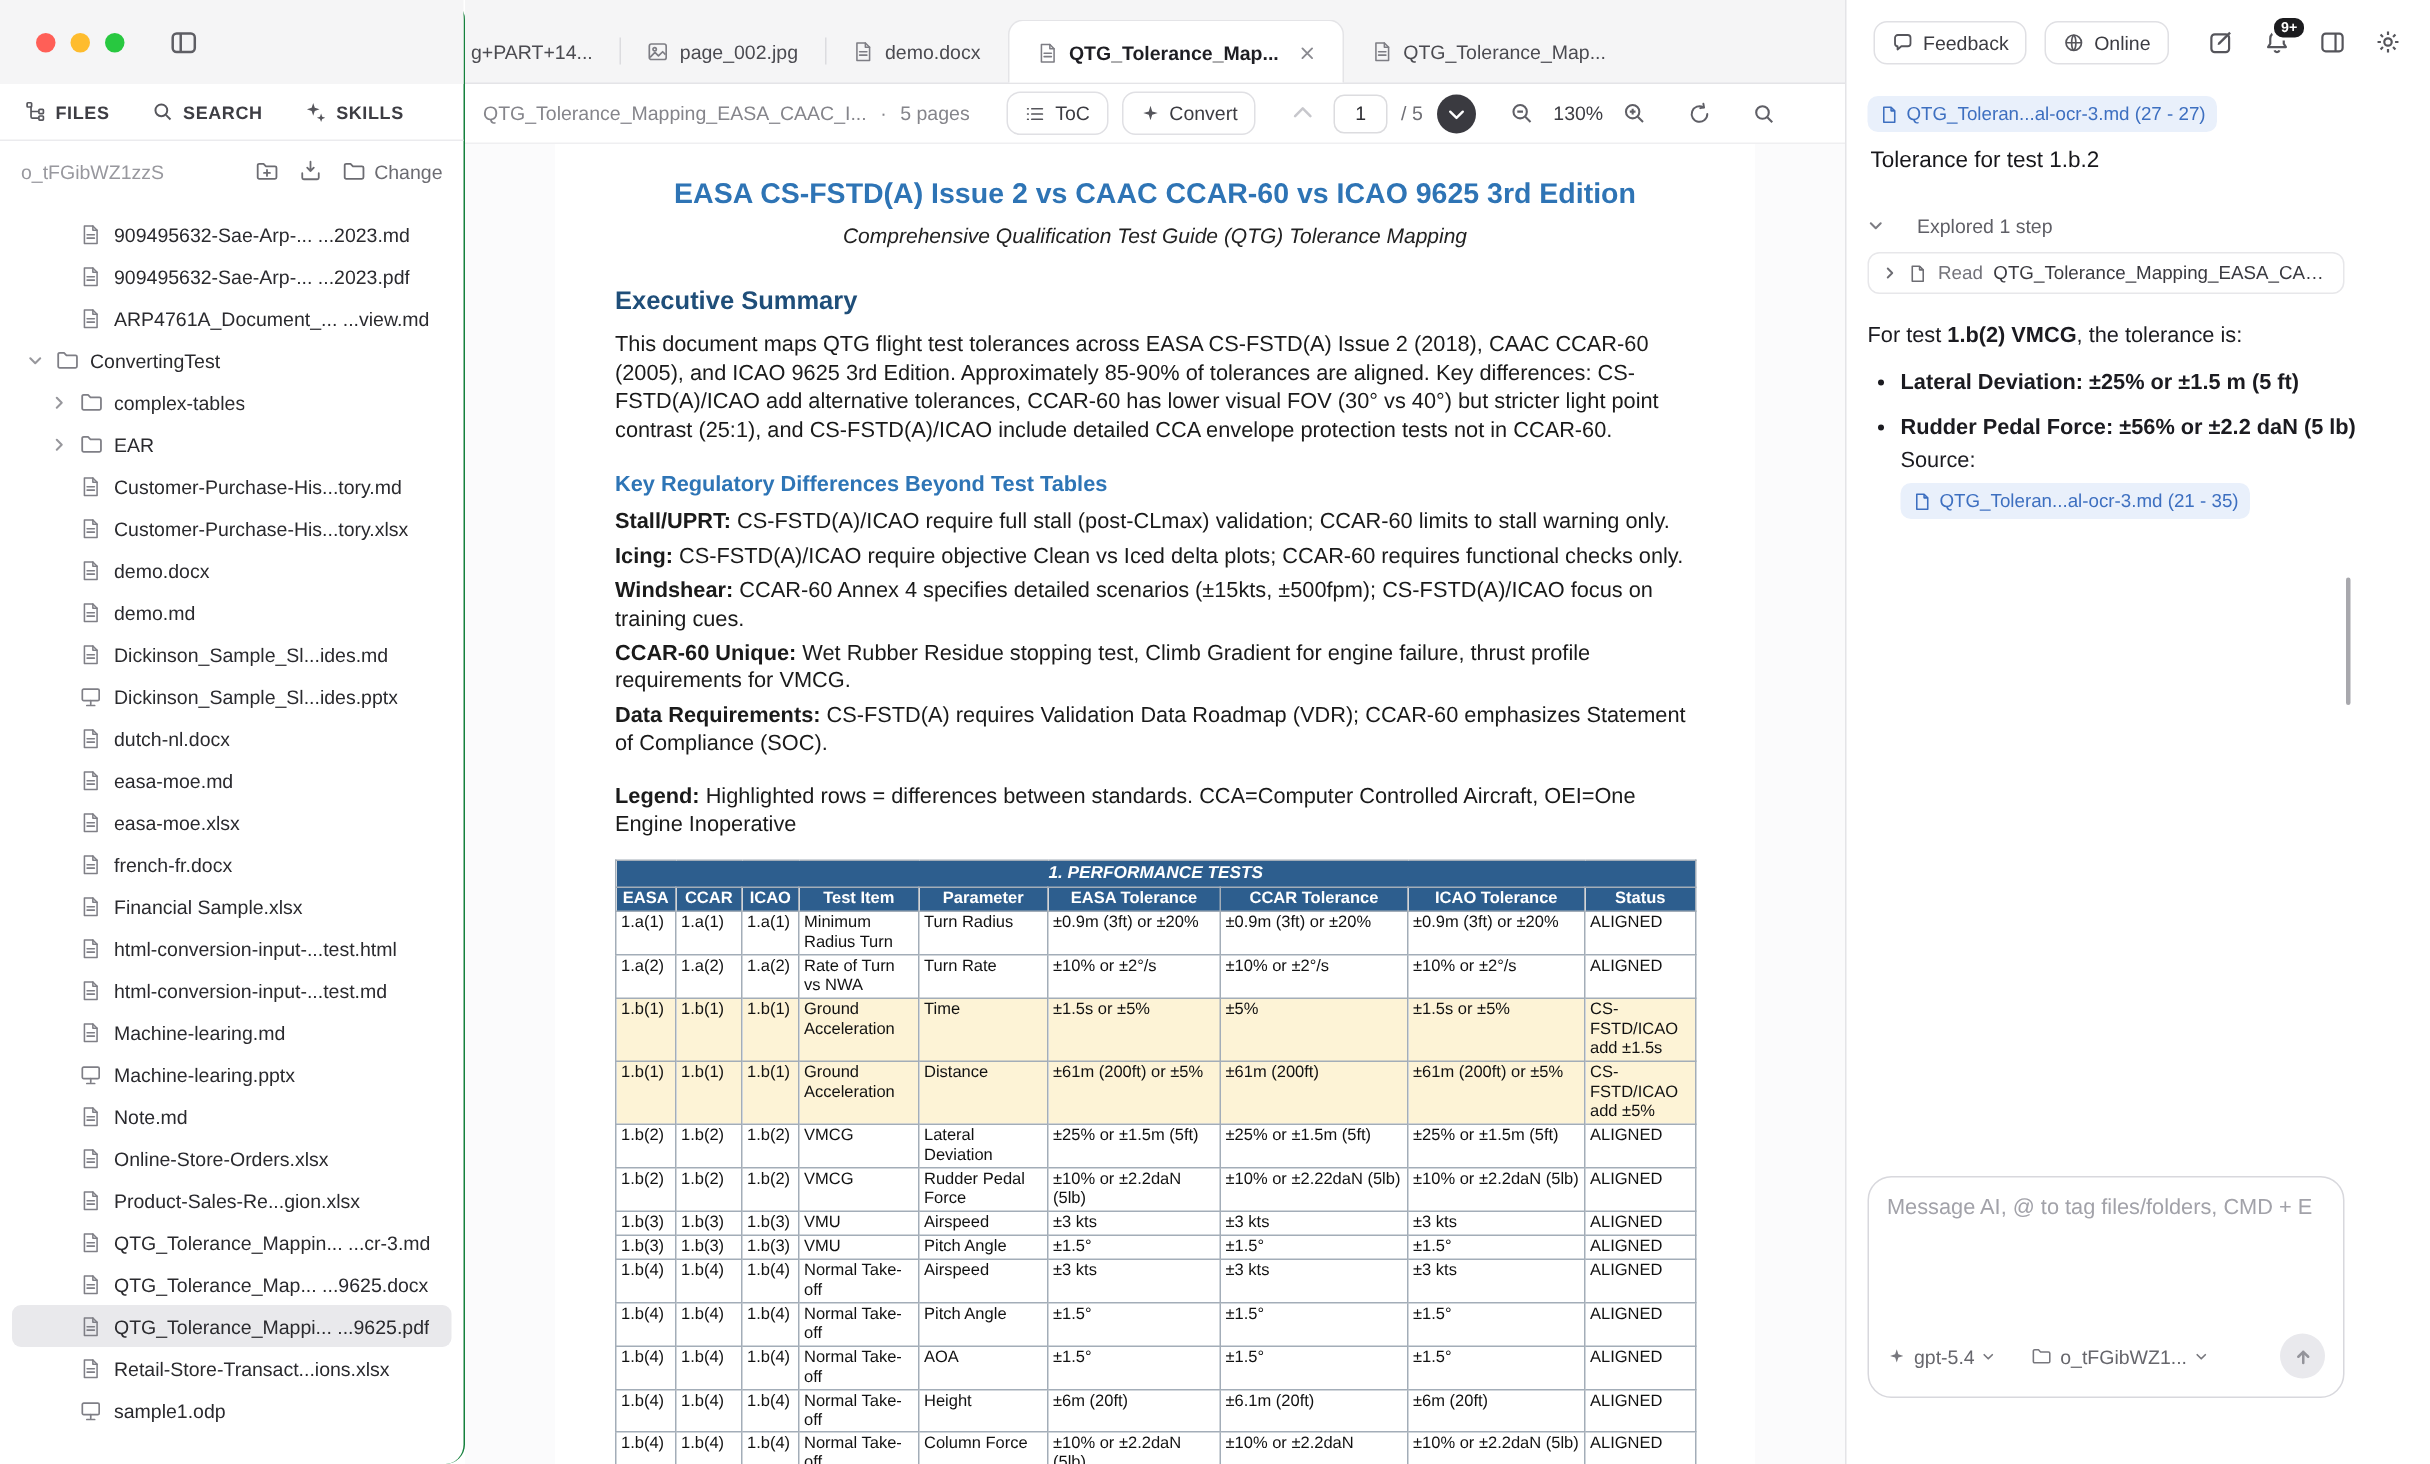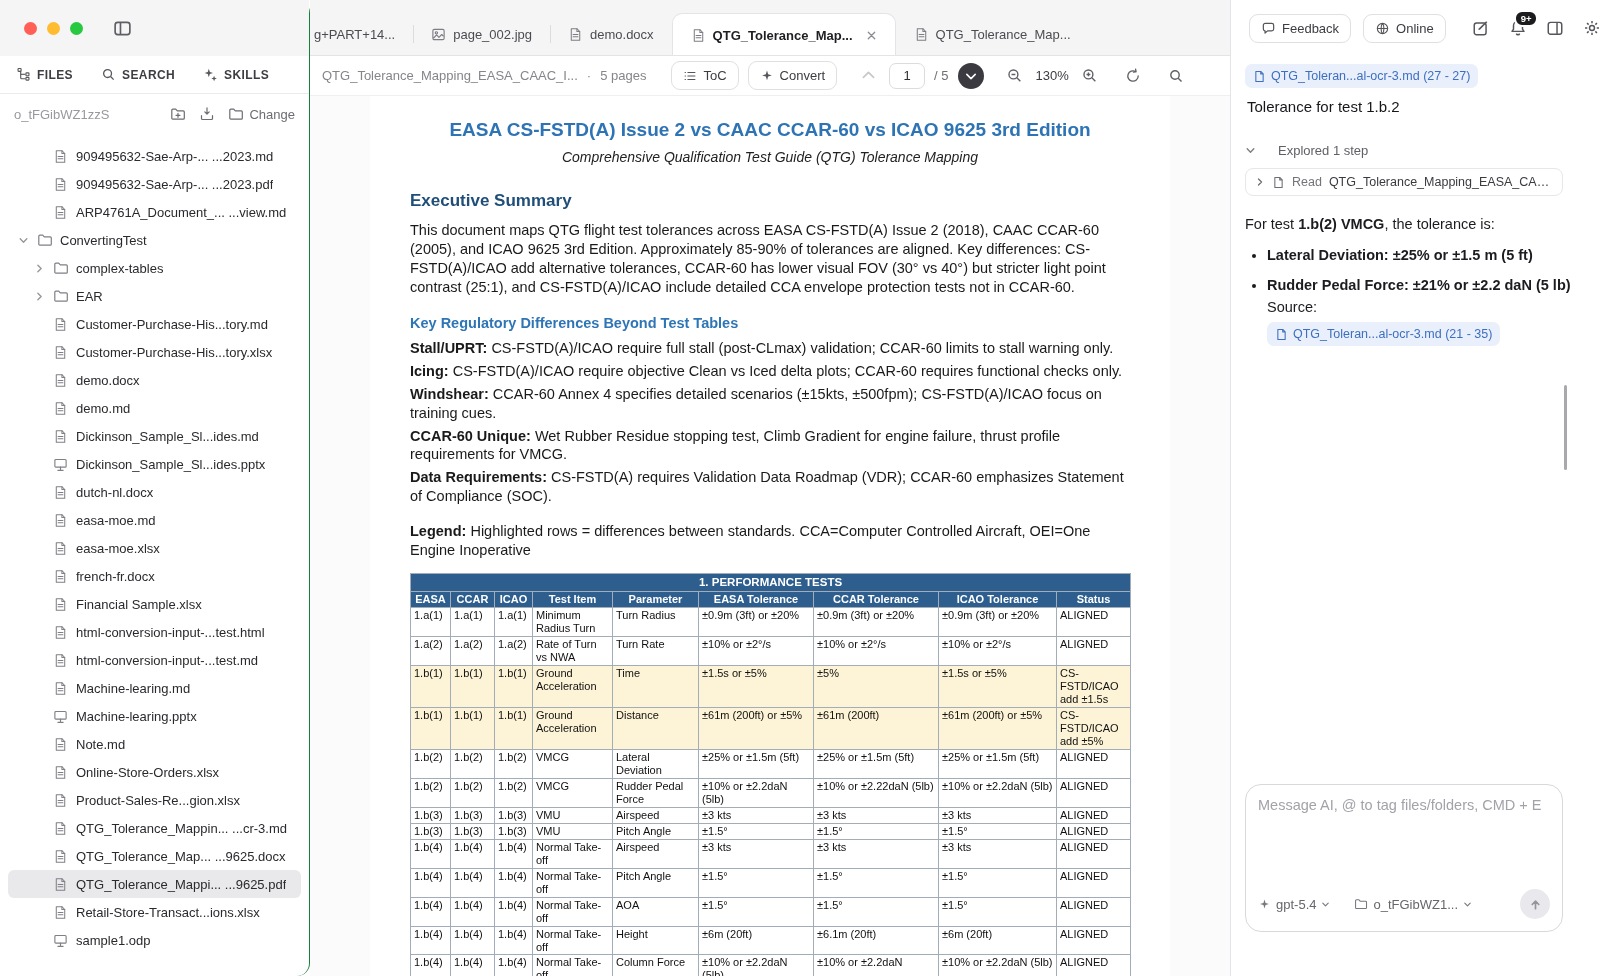--- a/index.html
+++ b/index.html
@@ -55,21 +55,21 @@
   .page { width:800px; min-height:100%; margin:0 auto; background:#fff; padding:22px 40px 0; color:#1a1a1a; }
   .doc-title { font-size:19px; font-weight:600; color:#2e74b5; text-align:center; margin:0 0 7px; line-height:1.25; }
   .doc-subtitle { font-style:italic; font-size:14px; color:#222; text-align:center; margin:0 0 26px; }
   .doc-h2 { font-size:17px; font-weight:700; color:#1f4e79; margin:0 0 10px; }
   .doc-body { font-size:14.5px; line-height:1.32; margin:0 0 18px; }
   .doc-h3 { font-size:14.5px; font-weight:700; color:#2e75b6; margin:0 0 8px; }
   .kp { font-size:14.5px; line-height:1.3; margin:0 0 4px; }
   .doc-legend { font-size:14.5px; line-height:1.3; margin:16px 0 0; }
   table.qtg { width:720px; border-collapse:collapse; table-layout:fixed; font-size:11px; margin-top:13px; color:#111; }
   .qtg td,.qtg th { border:1px solid #a3adb8; padding:1px 3px; vertical-align:top; line-height:1.18; overflow:hidden; }
-  .qtg tr.banner td { background:#2d5e8e; color:#fff; font-weight:700; text-align:center; font-size:11.5px; padding:2px; }
+  .qtg tr.banner td { background:#2d5e8e; color:#fff; font-weight:700; text-align:center; font-size:11.5px; padding:2px;font-style:italic; }
   .qtg tr.headrow th { background:#2d5e8e; color:#fff; font-weight:700; text-align:center; }
   .qtg tr.hl td { background:#fdf3d6; }
 
   
   .chat { width:390px; flex:0 0 390px; border-left:1px solid #e4e4e7; display:flex; flex-direction:column; background:#fff; }
   .chat-top { height:56px; flex:0 0 56px; display:flex; align-items:center; padding:0 18px; gap:12px; }
   .top-icons { margin-left:auto; display:flex; align-items:center; gap:17px; }
   .top-icons button { position:relative; background:none; border:none; padding:0; width:20px; height:20px; color:#55555b; display:flex; align-items:center; justify-content:center; cursor:pointer; }
   .badge { position:absolute; top:-8px; right:-10px; background:#1c1c1f; color:#fff; font-size:9.5px; font-weight:700; border-radius:8px; padding:1.5px 4.5px; border:2px solid #fff; line-height:1; }
   .chat-messages { flex:1; position:relative; padding:8px 14px 0; overflow:hidden; font-size:14.5px; }
@@ -891,21 +891,21 @@
             </svg>
           </span>
         <span class="read-verb">Read</span>
         <span class="read-target">QTG_Tolerance_Mapping_EASA_CAA...</span>
       </div>
 
       <p class="answer-intro"><span>For test </span><b>1.b(2) VMCG</b><span>, the tolerance is:</span></p>
 
       <ul class="answer-bullets" id="answer-bullets">
           <li><b>Lateral Deviation: ±25% or ±1.5 m (5 ft)</b></li>
-          <li><b>Rudder Pedal Force: ±21% or ±2.2 daN (5 lb)</b> Source:<div class="chip-wrap"><span class="chip">
+          <li><b>Rudder Pedal Force: ±56% or ±2.2 daN (5 lb)</b> Source:<div class="chip-wrap"><span class="chip">
                 <span class="chip-icon">
                   <svg width="13" height="13" viewBox="0 0 16 16" fill="none" stroke="currentColor" stroke-width="1.3" stroke-linejoin="round">
                     <path d="M3.5 1.8h6l3 3v9.4h-9z"></path>
                     <path d="M9.5 1.8v3h3"></path>
                   </svg>
                 </span>
                 <span>QTG_Toleran...al-ocr-3.md (21 - 35)</span>
               </span></div></li>
         </ul>
 

